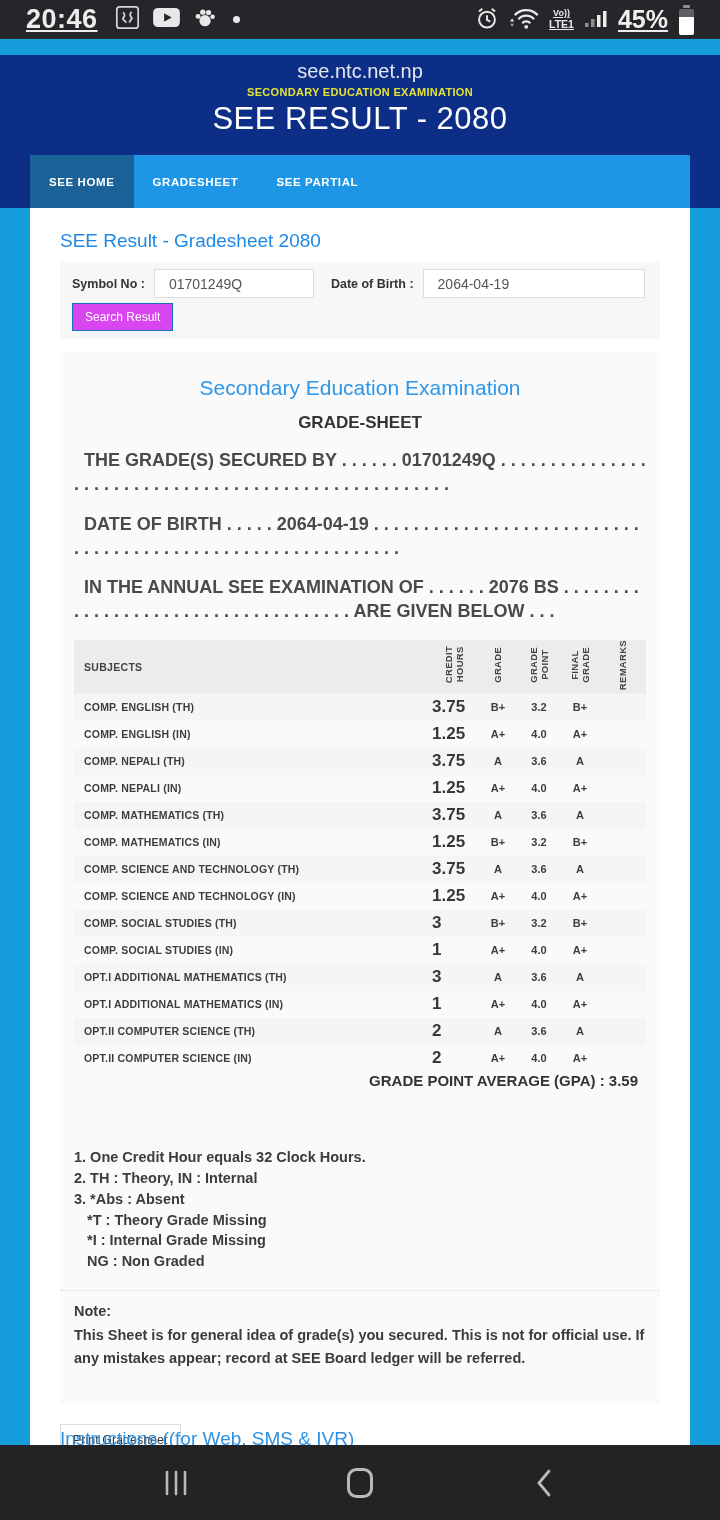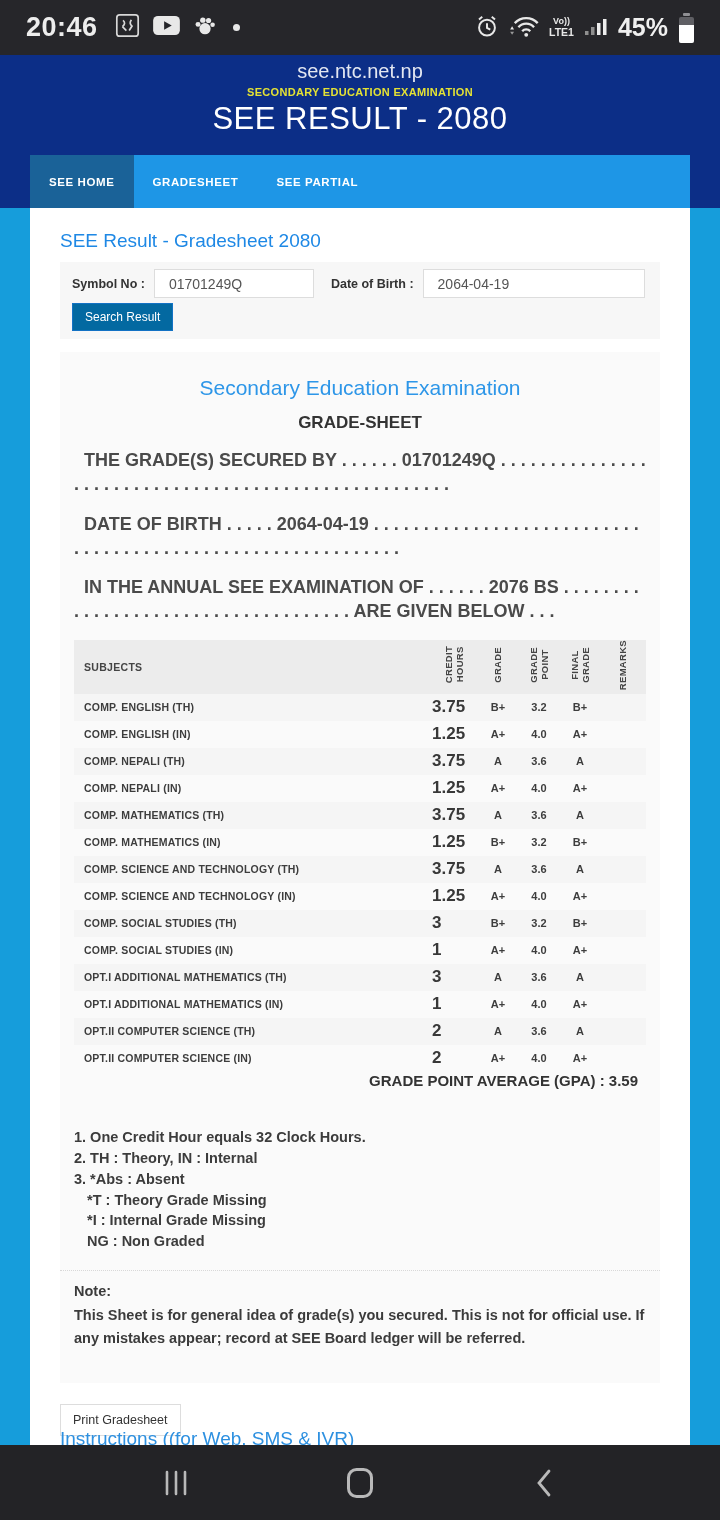--- a/index.html
+++ b/index.html
@@ -4,23 +4,24 @@
 <style>
   * { margin:0; padding:0; box-sizing:border-box; }
   html,body { background:#000; }
   .screen {
     position:relative; width:720px; height:1520px; overflow:hidden;
     background:#169ddb; font-family:"Liberation Sans", sans-serif;
   }
 
   
   .status-bar {
-    position:absolute; top:0; left:0; right:0; height:55px;
+    position:absolute; top:0; left:0; right:0; height:39px;
     background:#26262a; color:#ededed; display:flex; align-items:center;
     padding:0 26px;
+    text-decoration:underline;
   }
   .sb-time { font-size:27px; font-weight:bold; letter-spacing:.5px; margin-right:16px; }
   .sb-left-icons { display:flex; align-items:center; gap:11px; }
   .sb-right { margin-left:auto; display:flex; align-items:center; gap:9px; }
   .volte { text-align:center; line-height:1; font-weight:bold; color:#e8e8e8; }
   .volte .v1 { font-size:9px; } .volte .v2 { font-size:10.5px; margin-top:1px; }
   .sb-pct { font-size:25px; font-weight:bold; color:#f0f0f0; }
   .battery { position:relative; width:15px; height:30px; margin-left:2px; }
   .battery .nub { position:absolute; top:0; left:4px; width:7px; height:3px; background:#8f8f93; border-radius:1px; }
   .battery .body { position:absolute; top:4px; left:0; width:15px; height:26px; background:#5f5f64; border-radius:2px; overflow:hidden; }
@@ -44,21 +45,21 @@
   .result-heading { color:#1e88e5; font-size:19px; font-weight:normal; margin:22px 0 10px; }
 
   .search-panel { background:#f7f7f7; padding:7px 12px 8px; }
   .form-row { display:flex; align-items:center; }
   .form-row label { font-size:12.5px; font-weight:bold; color:#333; }
   .txt-input { height:29px; border:1px solid #ddd; background:#fff; font-size:14px; color:#555;
                padding:0 14px; margin-left:9px; font-family:"Liberation Sans",sans-serif; }
   .symbol-input { width:160px; }
   .dob-label { margin-left:17px; }
   .dob-input { width:222px; }
-  .search-btn { margin-top:5px; background:#0369a1; border:1px solid #1372c4; color:#fff;
+  .search-btn { margin-top:5px; background:#d946ef; border:1px solid #1372c4; color:#fff;
                 font-size:12px; padding:6px 12px; cursor:pointer; font-family:"Liberation Sans",sans-serif; }
 
   
   .sheet-card { background:#fafafa; margin-top:13px; padding:24px 14px 34px; }
   .org-title { color:#2d96e8; font-size:21px; font-weight:normal; text-align:center; }
   .doc-title { color:#333; font-size:17px; font-weight:bold; text-align:center; margin-top:13px; }
   .sheet-line { font-size:18px; font-weight:bold; color:#4a4a4a; margin-top:15px; line-height:1.35; text-indent:10px; }
 
   table { width:100%; border-collapse:collapse; margin-top:16px; table-layout:fixed; }
   col.c-sub { width:auto; } col.c-credit { width:48px; } col.c-grade { width:40px; }
@@ -69,21 +70,21 @@
   .vert { display:inline-block; writing-mode:vertical-rl; transform:rotate(180deg);
           white-space:pre-line; font-size:9.5px; font-weight:bold; color:#444; line-height:1.2; letter-spacing:.3px; }
   tbody tr:nth-child(odd)  { background:#f5f5f5; }
   tbody tr:nth-child(even) { background:#fafafa; }
   tbody td { height:27px; }
   td.subject { font-size:10.5px; font-weight:bold; color:#3d3d3d; padding-left:10px; letter-spacing:.2px; }
   td.credit { font-size:17px; font-weight:bold; color:#383838; padding-left:2px; }
   td.grade { font-size:11px; font-weight:bold; color:#3d3d3d; text-align:center; }
 
   .gpa-line { text-align:right; font-size:15px; font-weight:bold; color:#333; padding-right:8px; }
-  .notes-list { margin-top:38px; }
+  .notes-list { margin-top:58px; }
   .note-line { font-size:14.5px; font-weight:bold; color:#3c3c3c; line-height:1.44; }
   .note-line.indent { padding-left:13px; }
   .card-divider { border:none; border-top:1px dotted #d8d8d8; margin:18px -14px 0; }
   .note-title { font-size:14.5px; font-weight:bold; color:#3b3b3b; margin-top:12px; }
   .note-text { font-size:14.5px; font-weight:bold; color:#3b3b3b; margin-top:5px; line-height:1.55; }
 
   .print-btn { margin-top:21px; background:#fff; border:1px solid #ddd; color:#333;
                font-size:12.5px; padding:8px 12px; cursor:pointer; font-family:"Liberation Sans",sans-serif; }
 
   .instructions-heading { position:absolute; bottom:0; left:30px; right:30px; height:18px; overflow:hidden;

